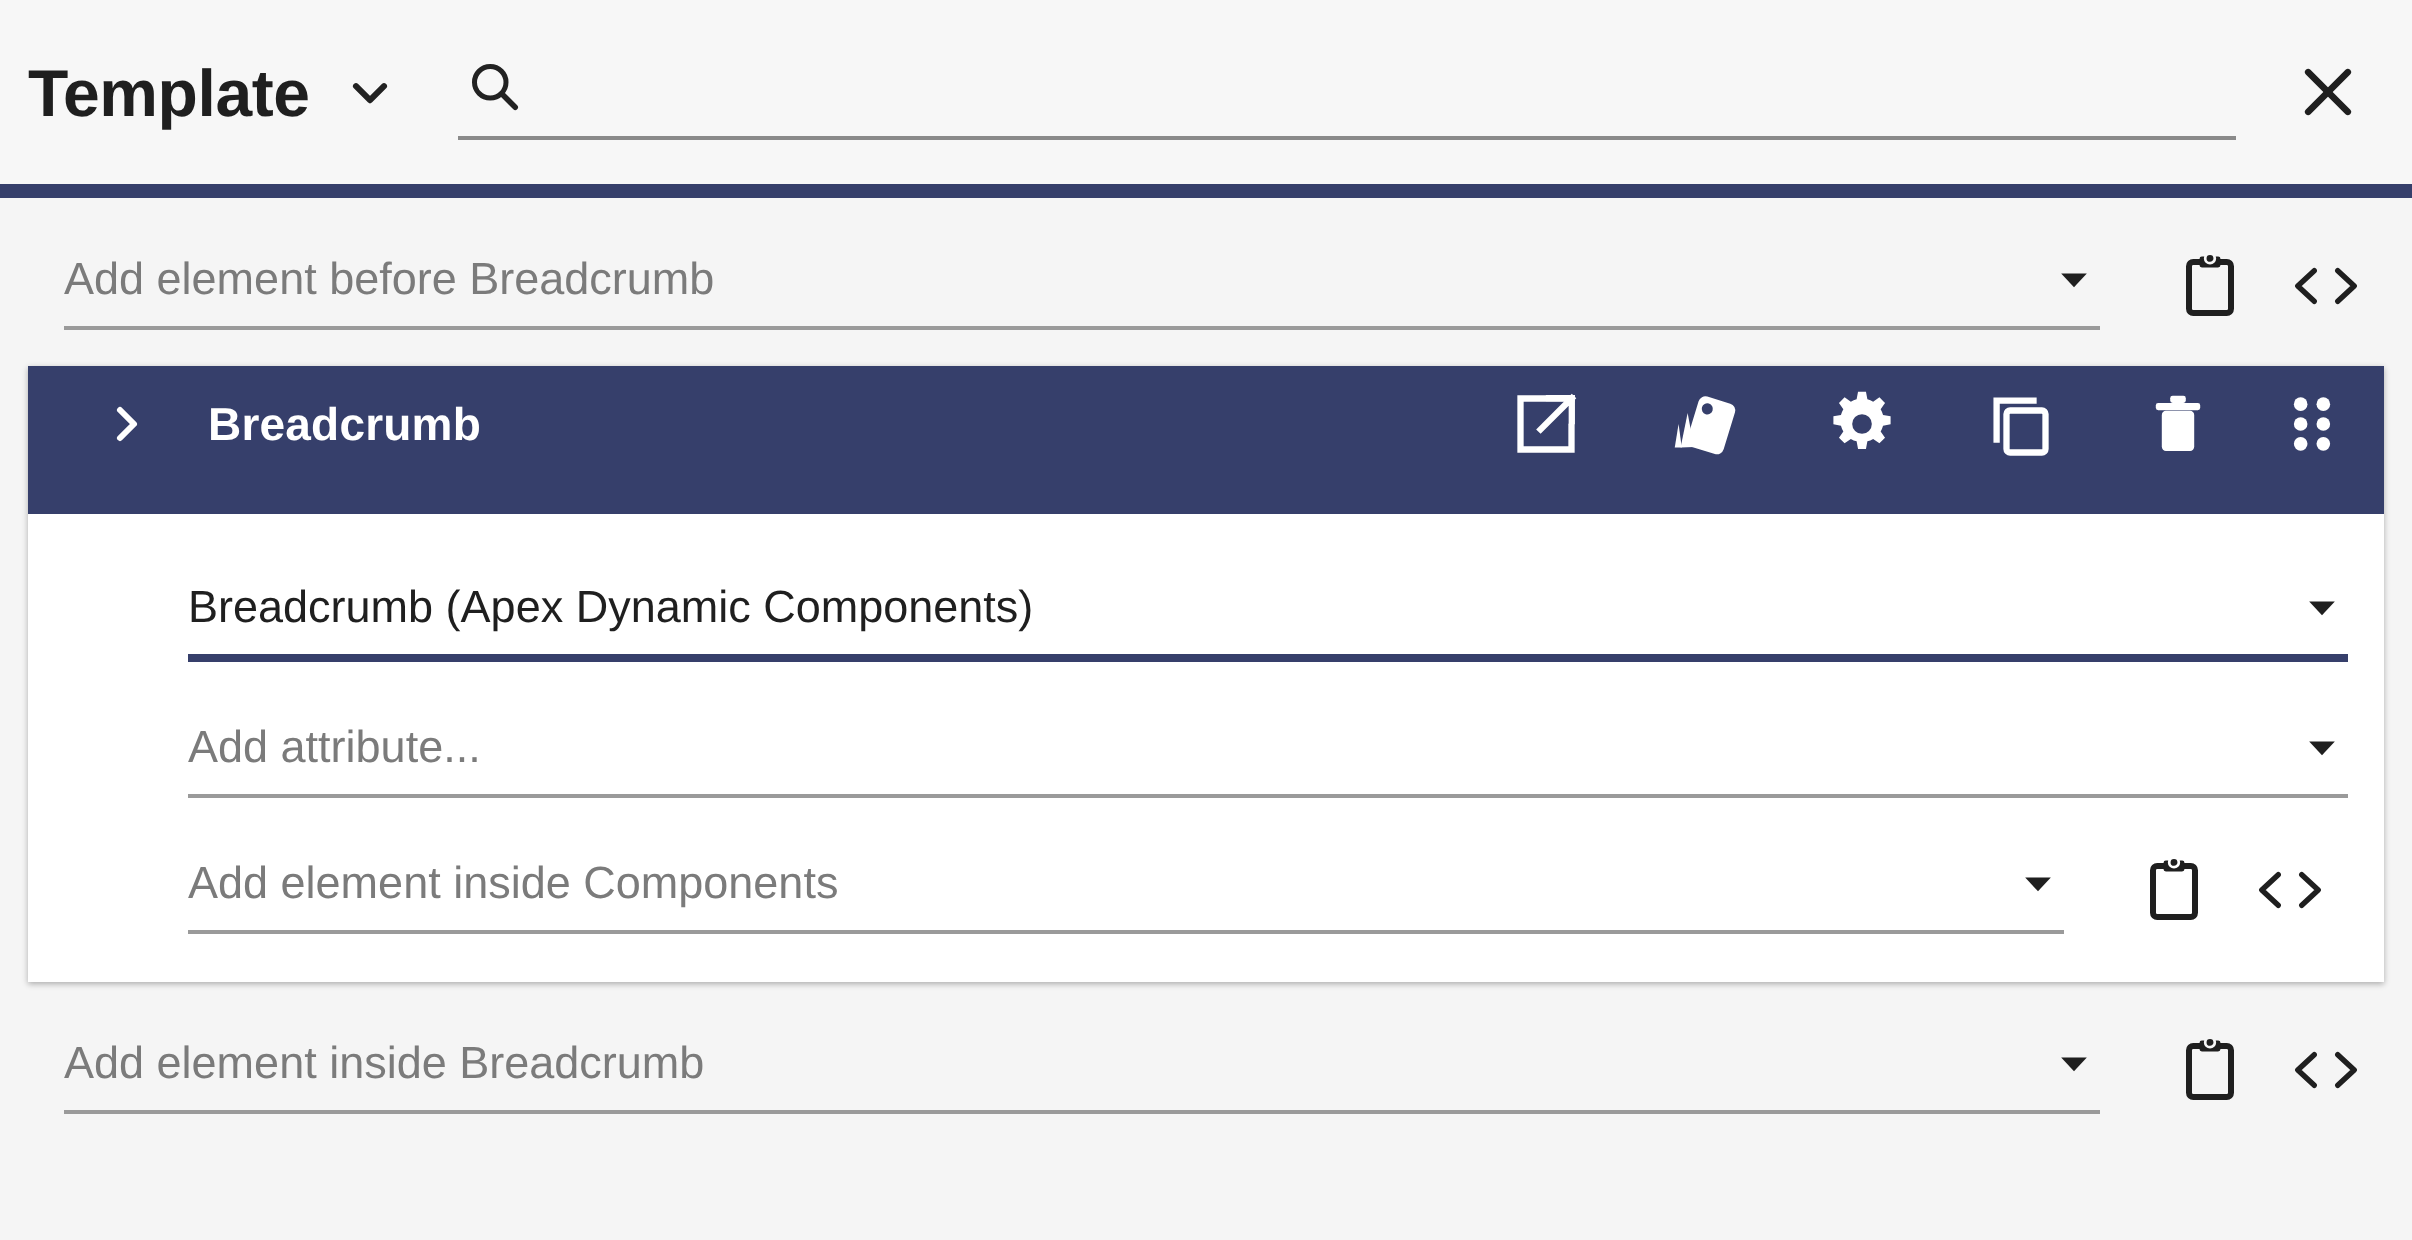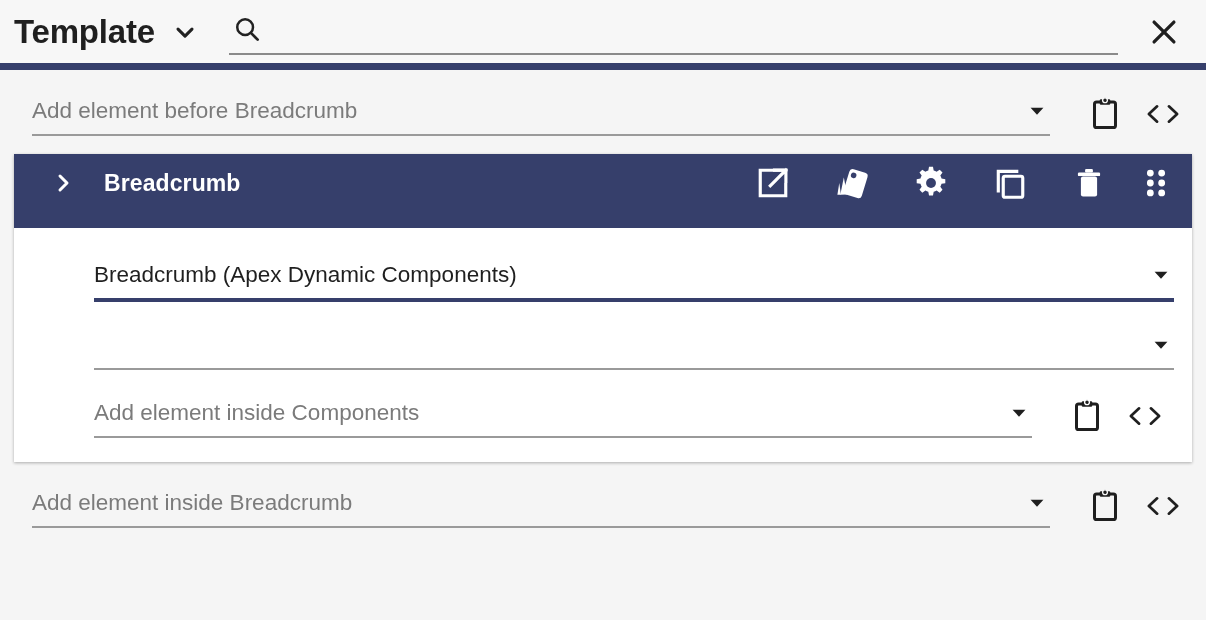--- a/index.html
+++ b/index.html
@@ -12,21 +12,21 @@
     background: #f5f5f5;
     font-family: "Liberation Sans", sans-serif;
     color: #212121;
     overflow: hidden;
     -webkit-font-smoothing: antialiased;
   }
 
   
   .topbar {
     position: relative;
-    height: 63px;
+    height: 92px;
     background: #f7f7f7;
     display: flex;
     align-items: center;
     padding: 0 18px 0 14px;
     box-sizing: border-box;
   }
   .topbar-title {
     font-size: 33px;
     font-weight: 700;
     letter-spacing: -0.2px;
@@ -324,20 +324,21 @@
         <span class="field-caret">
           <svg width="22" height="22" viewBox="0 0 24 24" aria-hidden="true">
             <path d="M5 8.5 L12 16 L19 8.5 Z" fill="#1f1f1f"></path>
           </svg>
         </span>
       </div>
     </div>
 
     <div class="inner-row">
       <div class="field">
+        <span class="field-label">Add attribute...</span>
         <span class="field-caret">
           <svg width="22" height="22" viewBox="0 0 24 24" aria-hidden="true">
             <path d="M5 8.5 L12 16 L19 8.5 Z" fill="#1f1f1f"></path>
           </svg>
         </span>
       </div>
     </div>
 
     <div class="inner-row">
       <div class="field">

